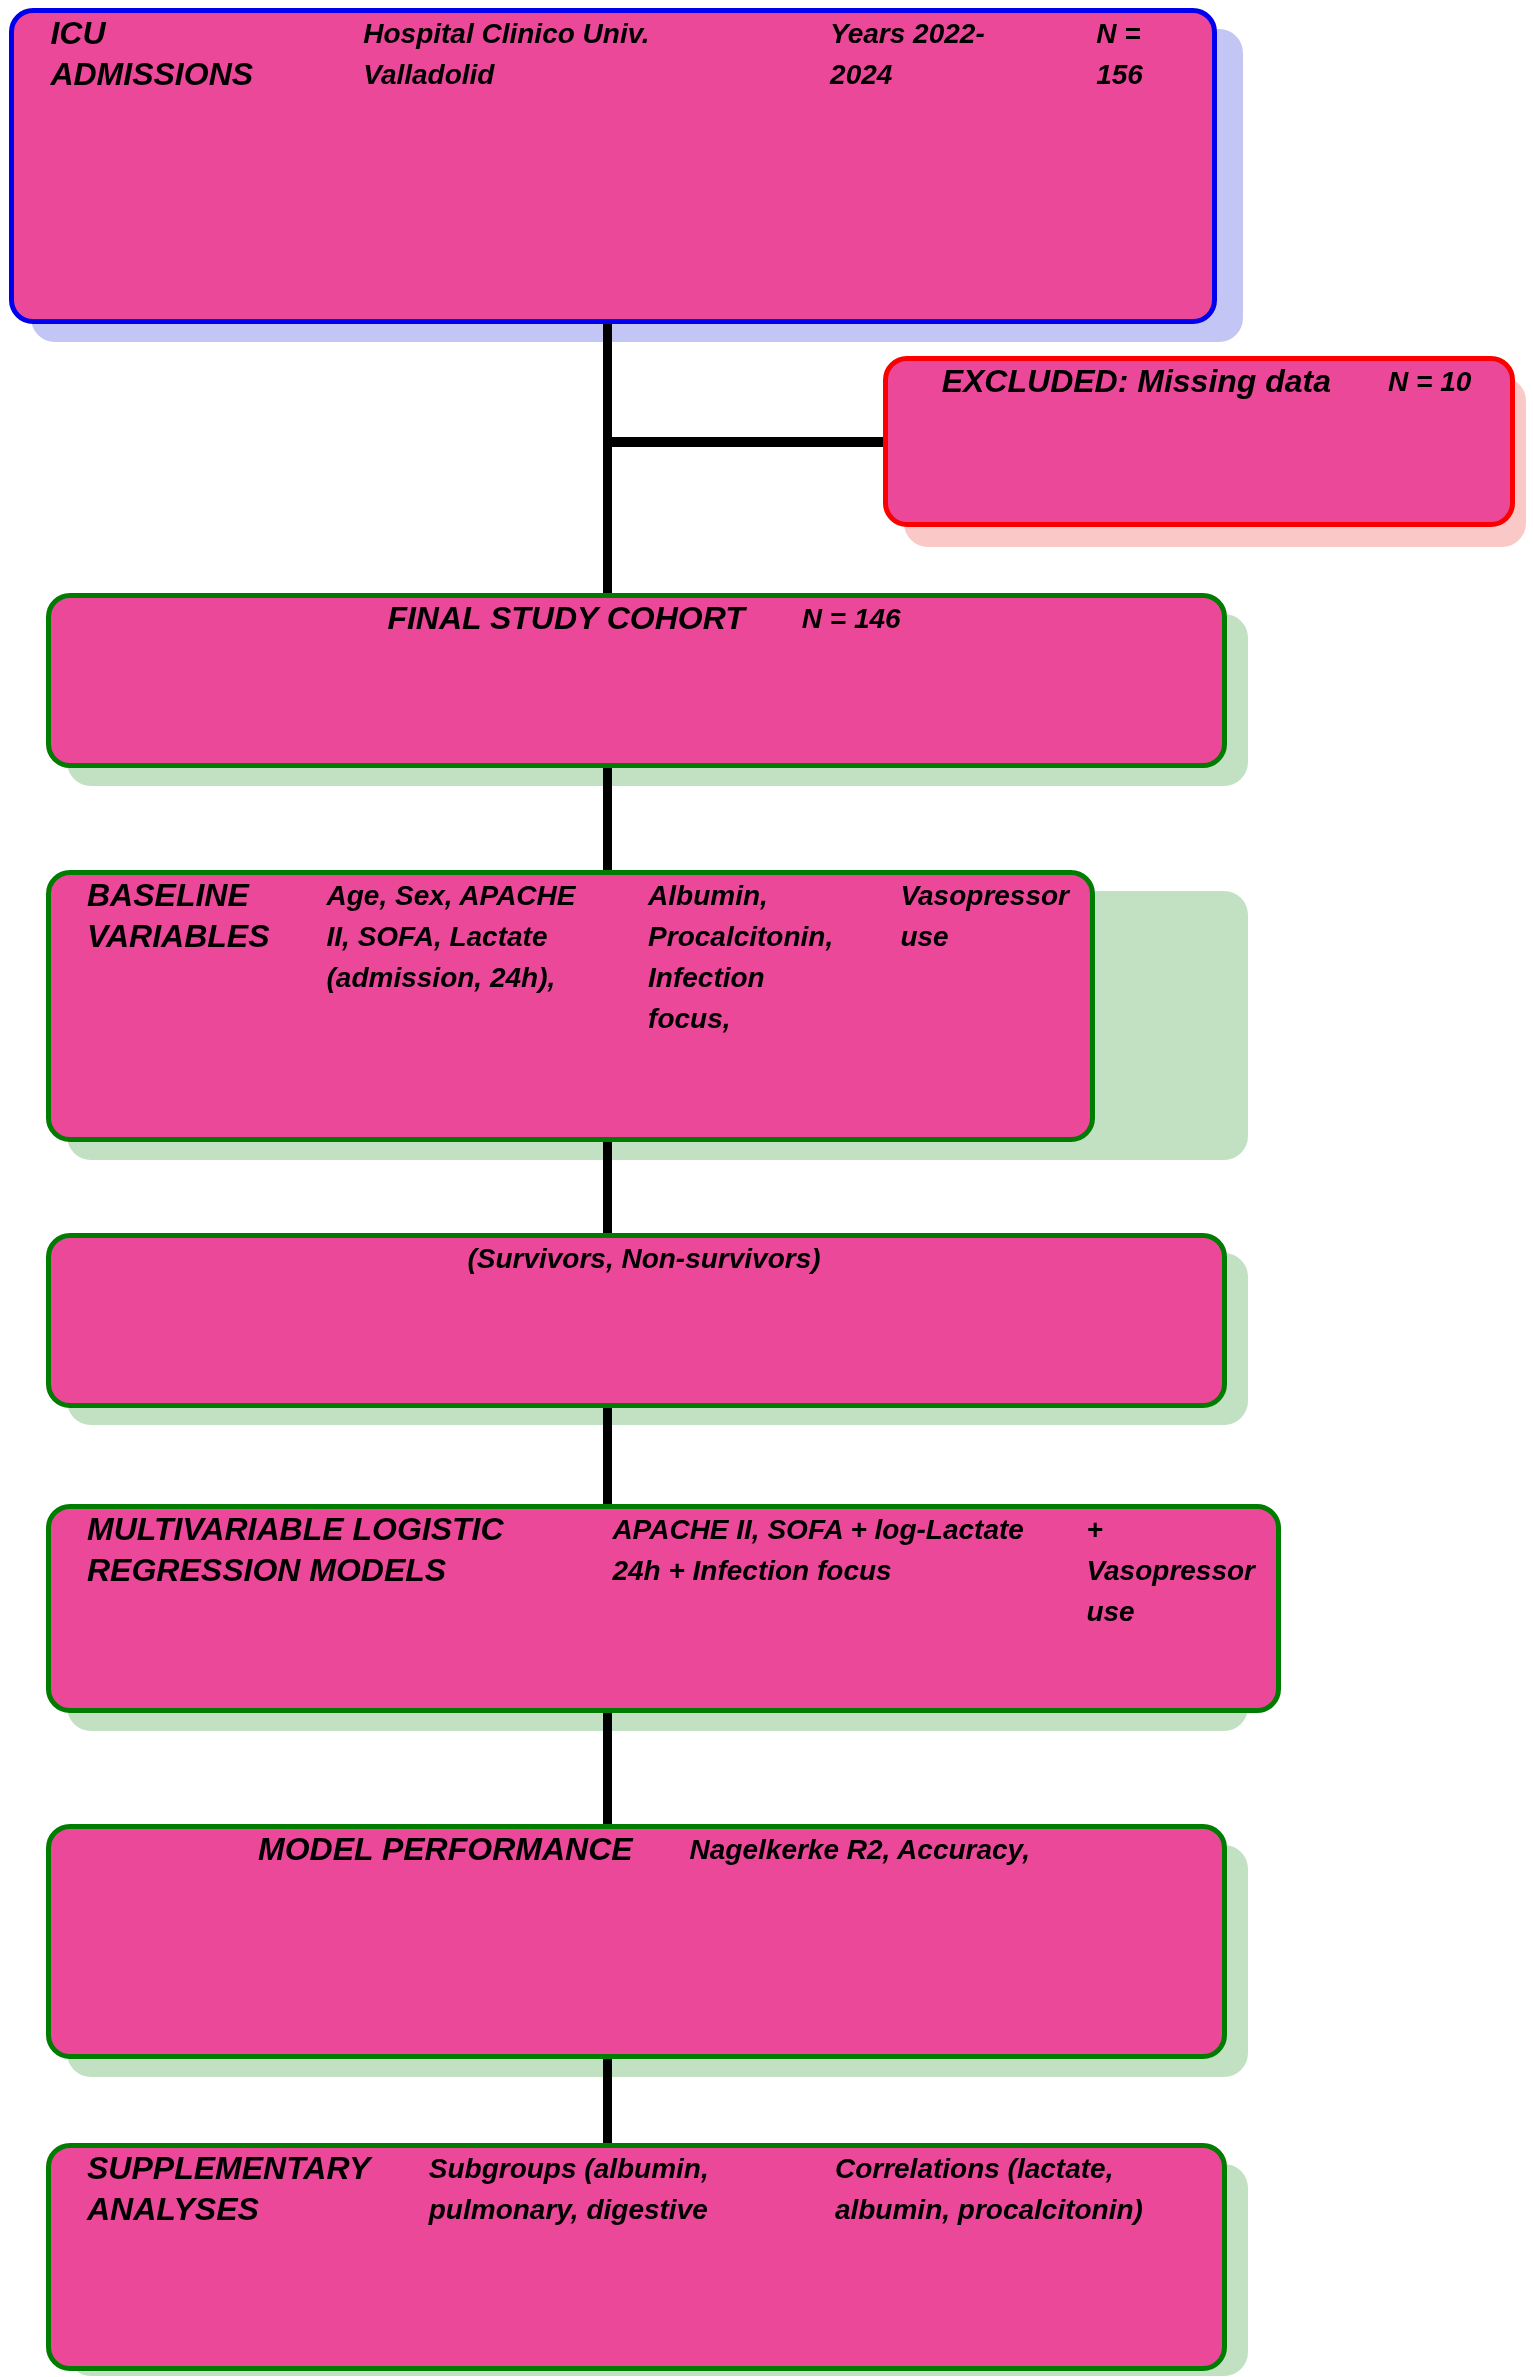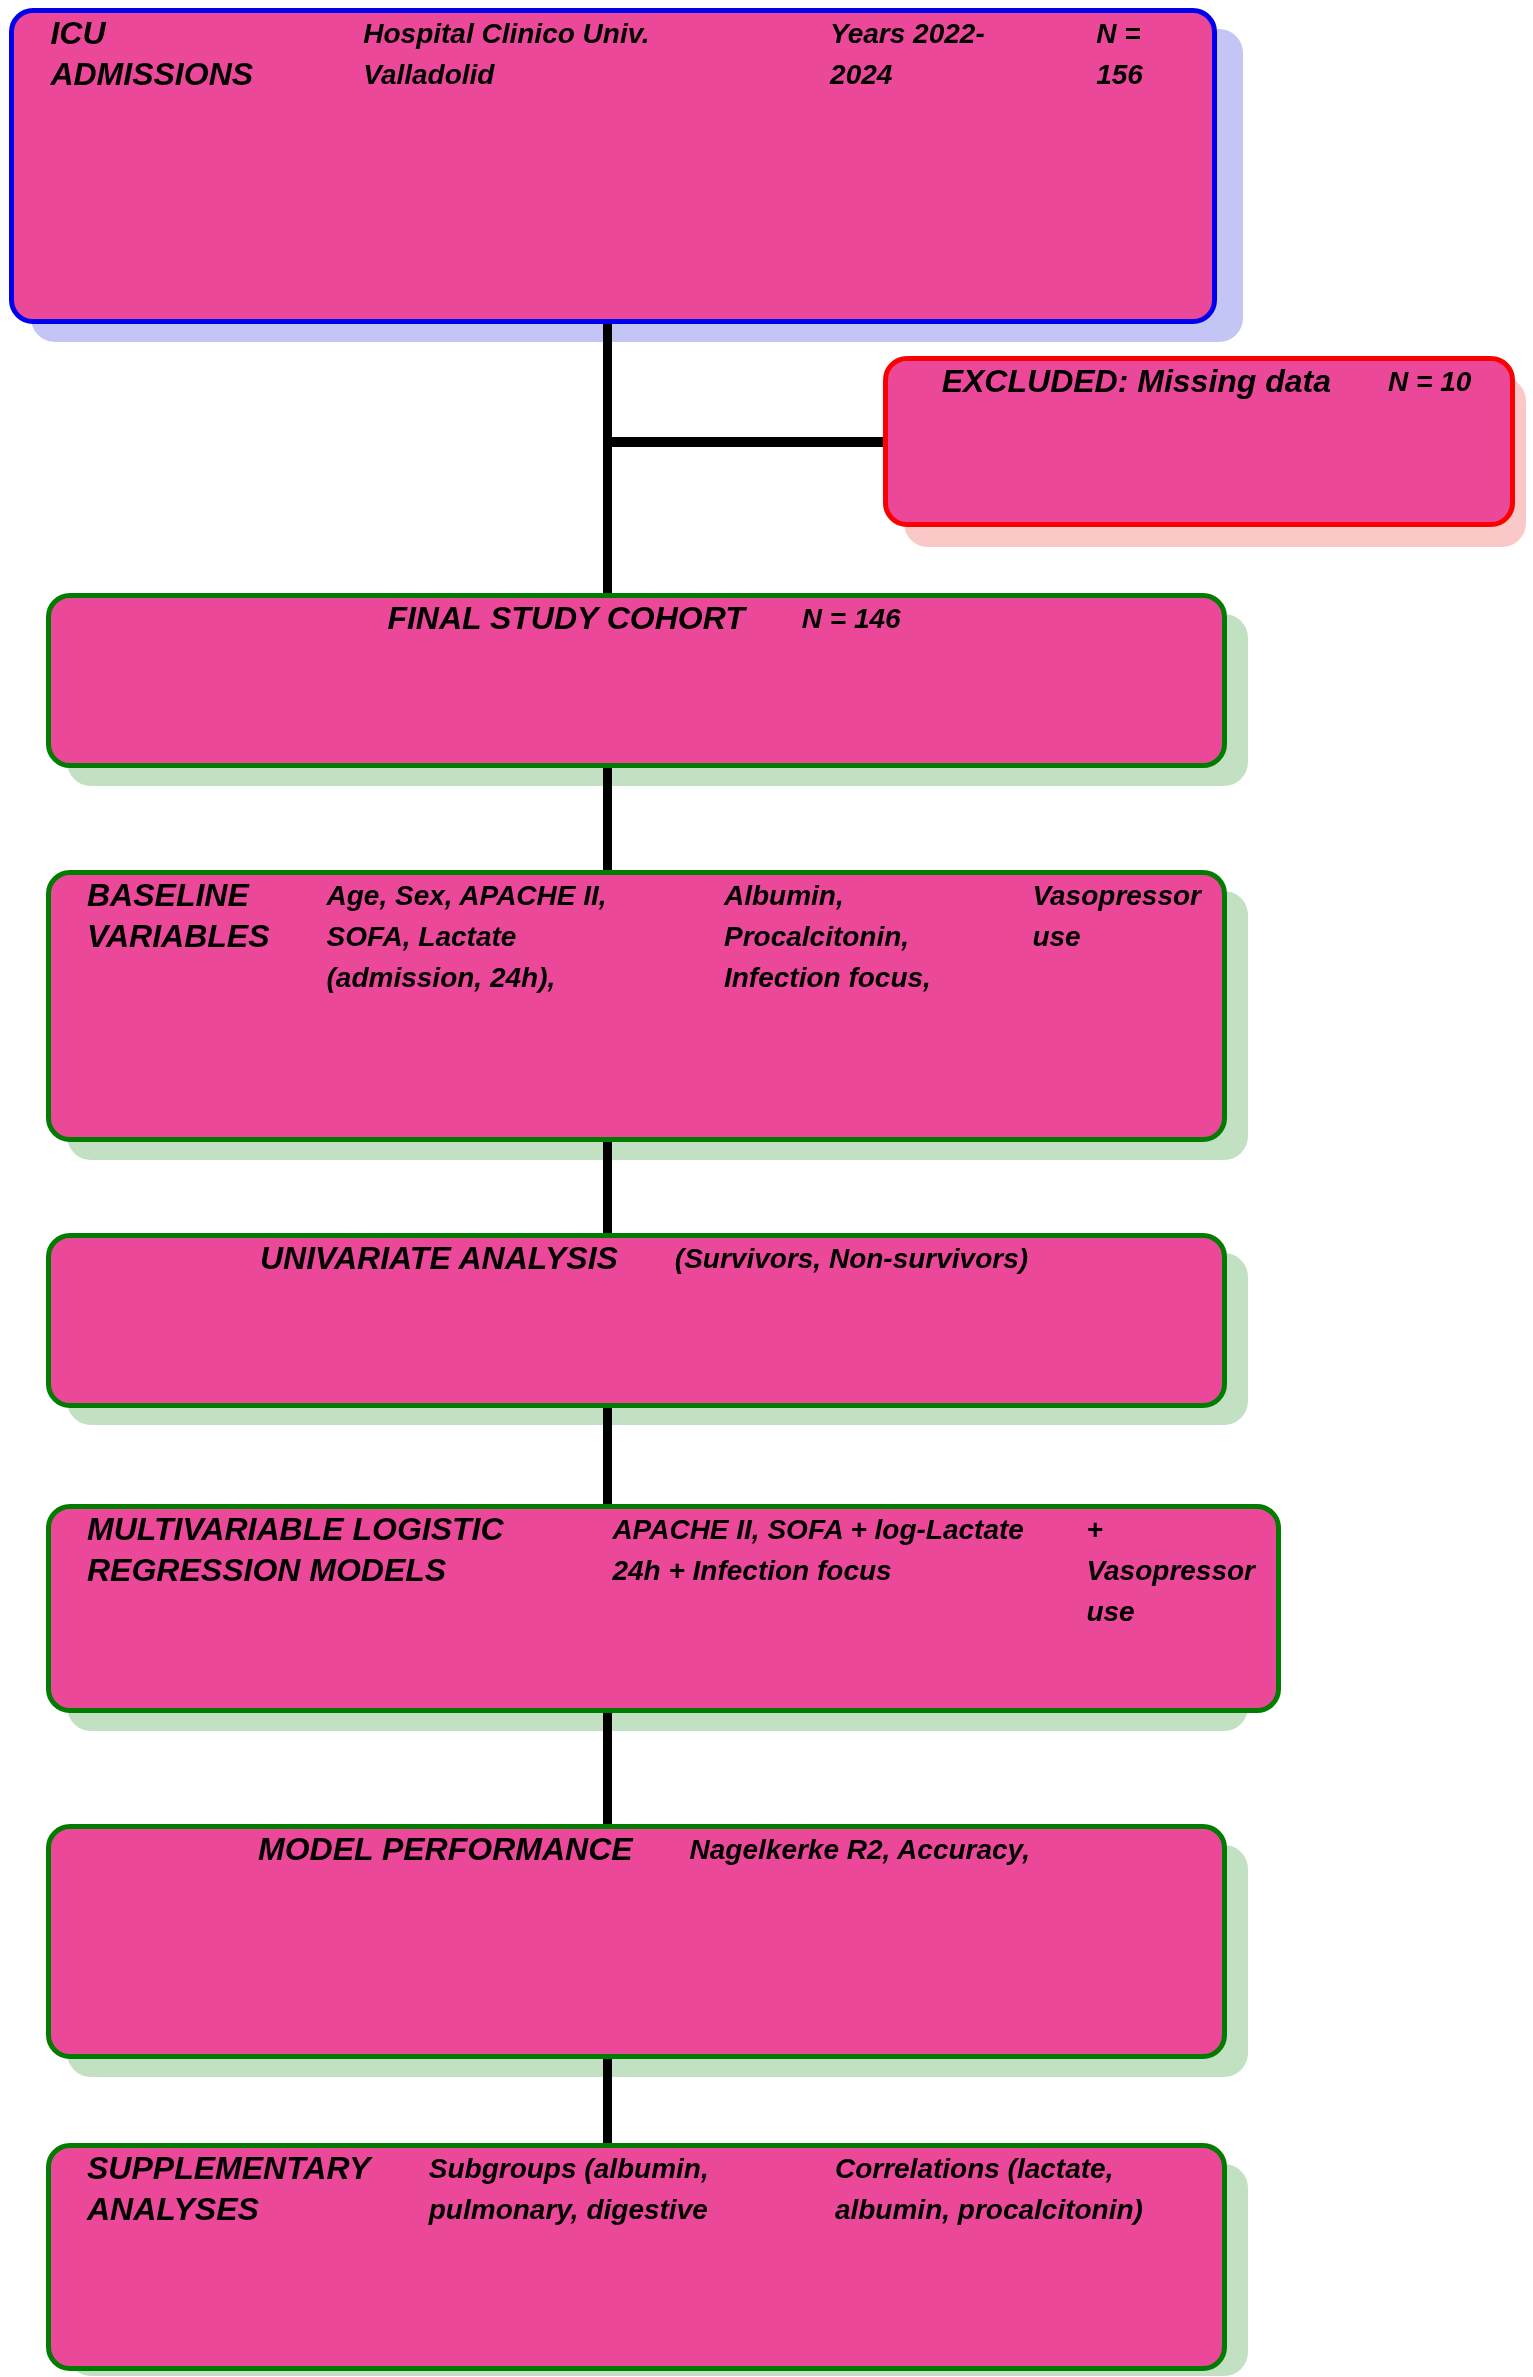--- a/index.html
+++ b/index.html
@@ -64,30 +64,29 @@
     <div class="txt l-body pad-l">N = 10</div>
   </div>
 
   <div class="shadow green-shadow" style="left:67px;top:614px;width:1181px;height:172px;"></div>
   <div class="node green" style="left:46px;top:593px;width:1181px;height:175px;">
     <div class="txt l-title pad-l">FINAL STUDY COHORT</div>
     <div class="txt l-body pad-l">N = 146</div>
   </div>
 
   <div class="shadow green-shadow" style="left:67px;top:891px;width:1181px;height:269px;"></div>
-  <div class="node green" style="left:46px;top:870px;width:1181px;height:272px;">
+  <div class="node green" style="left:46px;top:870px;width:1049px;height:272px;">
     <div class="txt l-title pad-l">BASELINE VARIABLES</div>
     <div class="txt l-body pad-l">Age, Sex, APACHE II, SOFA, Lactate (admission, 24h),</div>
     <div class="txt l-body pad-l">Albumin, Procalcitonin, Infection focus,</div>
     <div class="txt l-body pad-l">Vasopressor use</div>
   </div>
 
   <div class="shadow green-shadow" style="left:67px;top:1253px;width:1181px;height:172px;"></div>
   <div class="node green" style="left:46px;top:1233px;width:1181px;height:175px;">
-    <div class="txt l-title pad-l">UNIVARIATE  ANALYSIS</div>
     <div class="txt l-body pad-l">(Survivors, Non-survivors)</div>
   </div>
 
   <div class="shadow green-shadow" style="left:67px;top:1525px;width:1181px;height:206px;"></div>
   <div class="node green" style="left:46px;top:1504px;width:1235px;height:209px;">
     <div class="txt l-title pad-l">MULTIVARIABLE  LOGISTIC REGRESSION MODELS</div>
     <div class="txt l-body pad-l">APACHE II, SOFA + log-Lactate 24h + Infection focus</div>
     <div class="txt l-body pad-l">+ Vasopressor use</div>
   </div>
 

